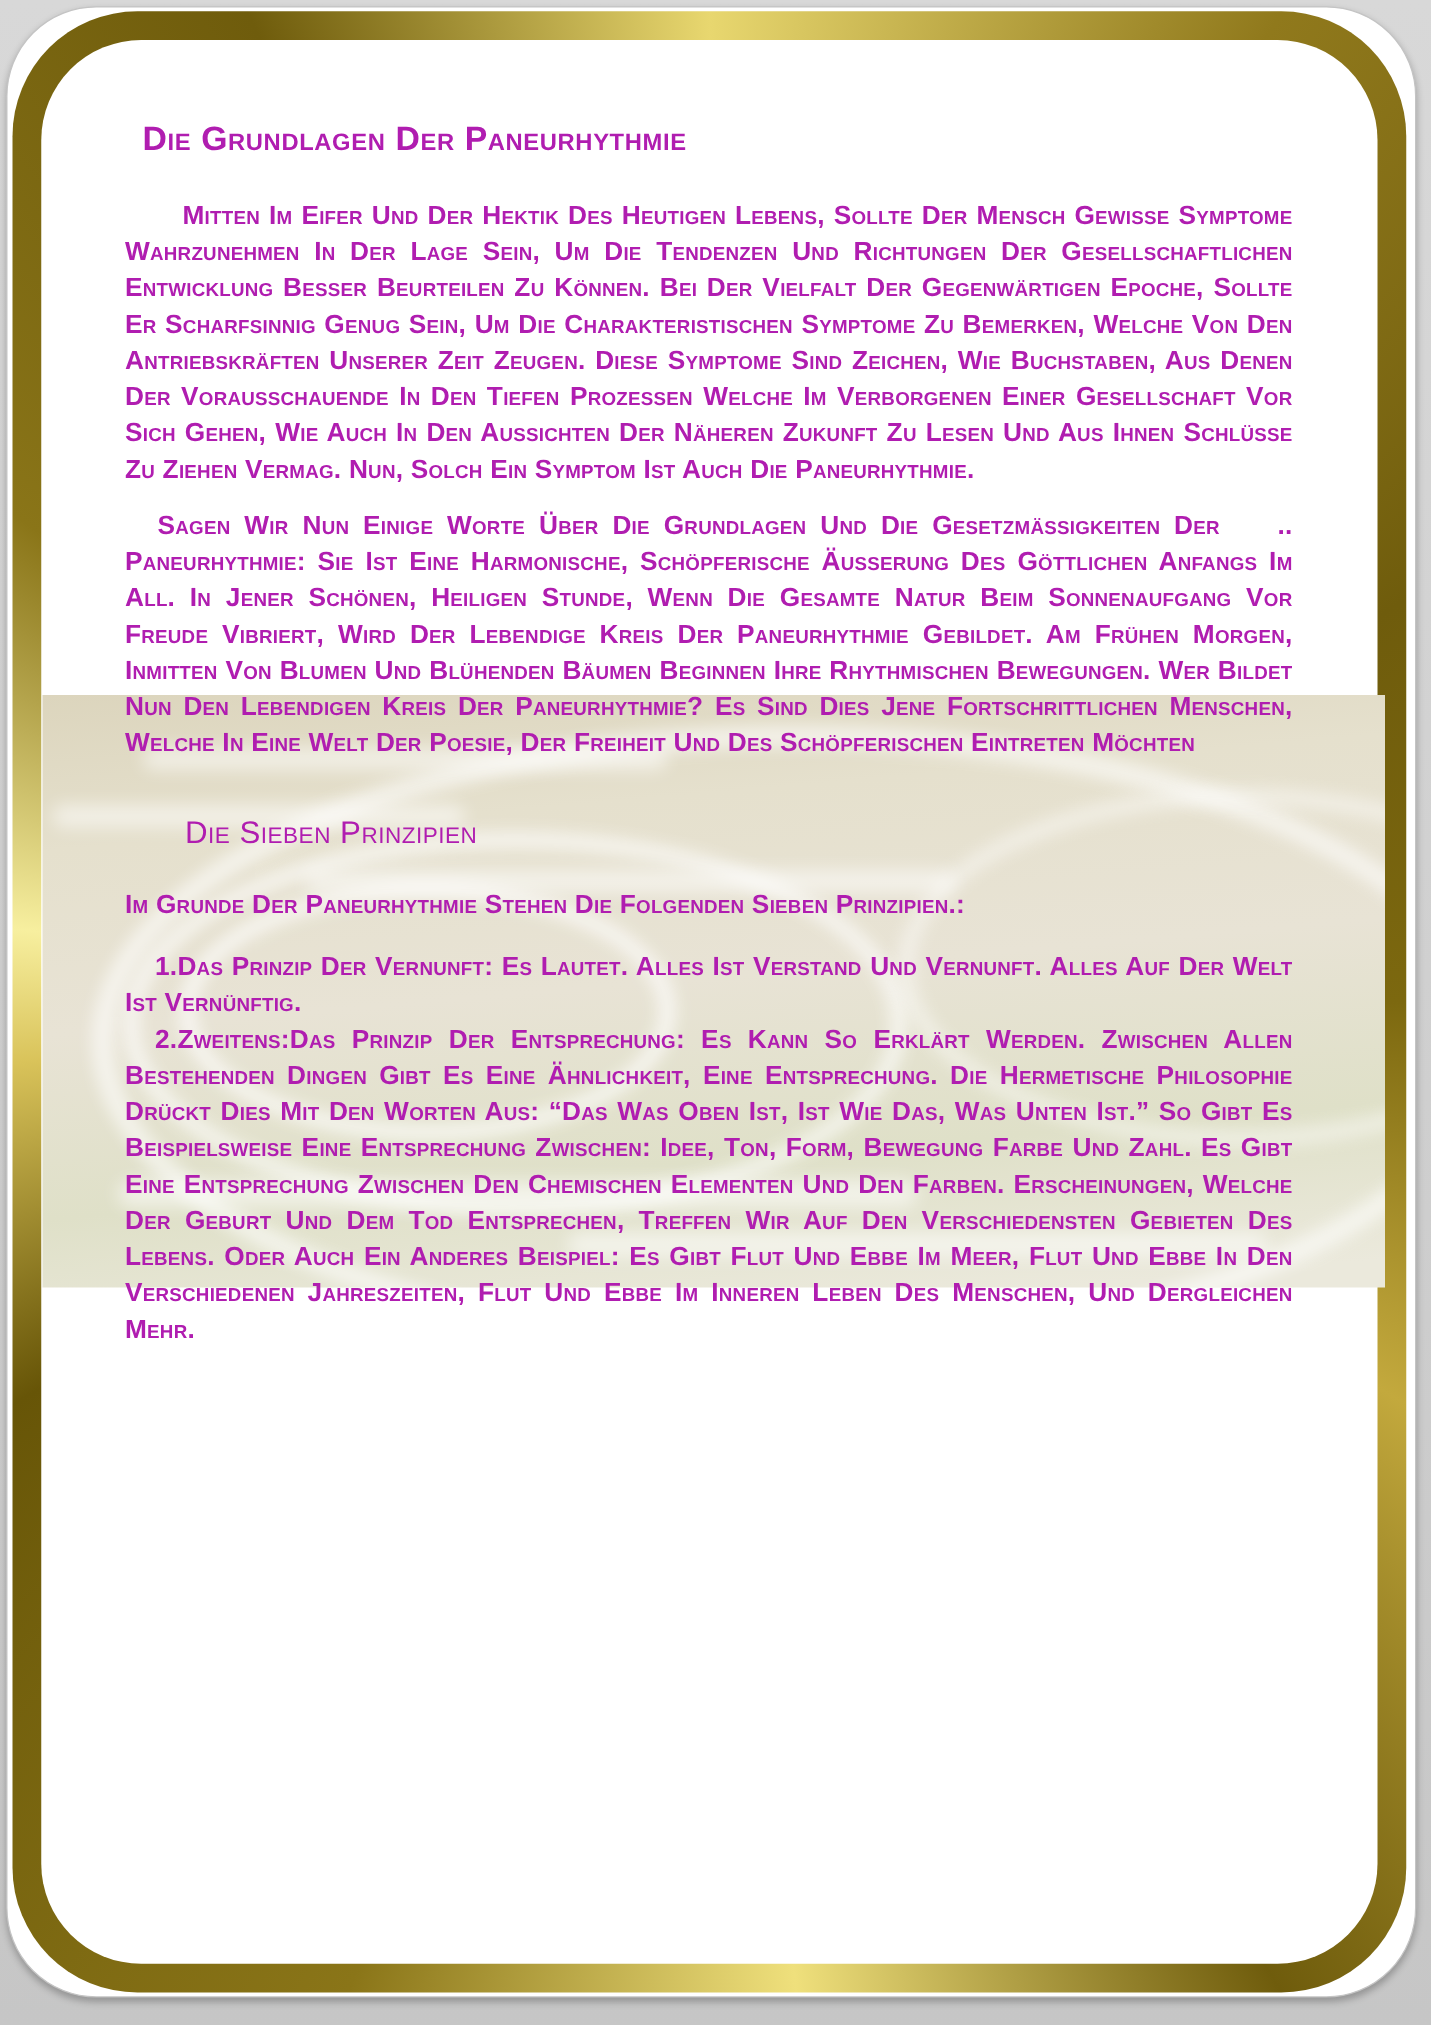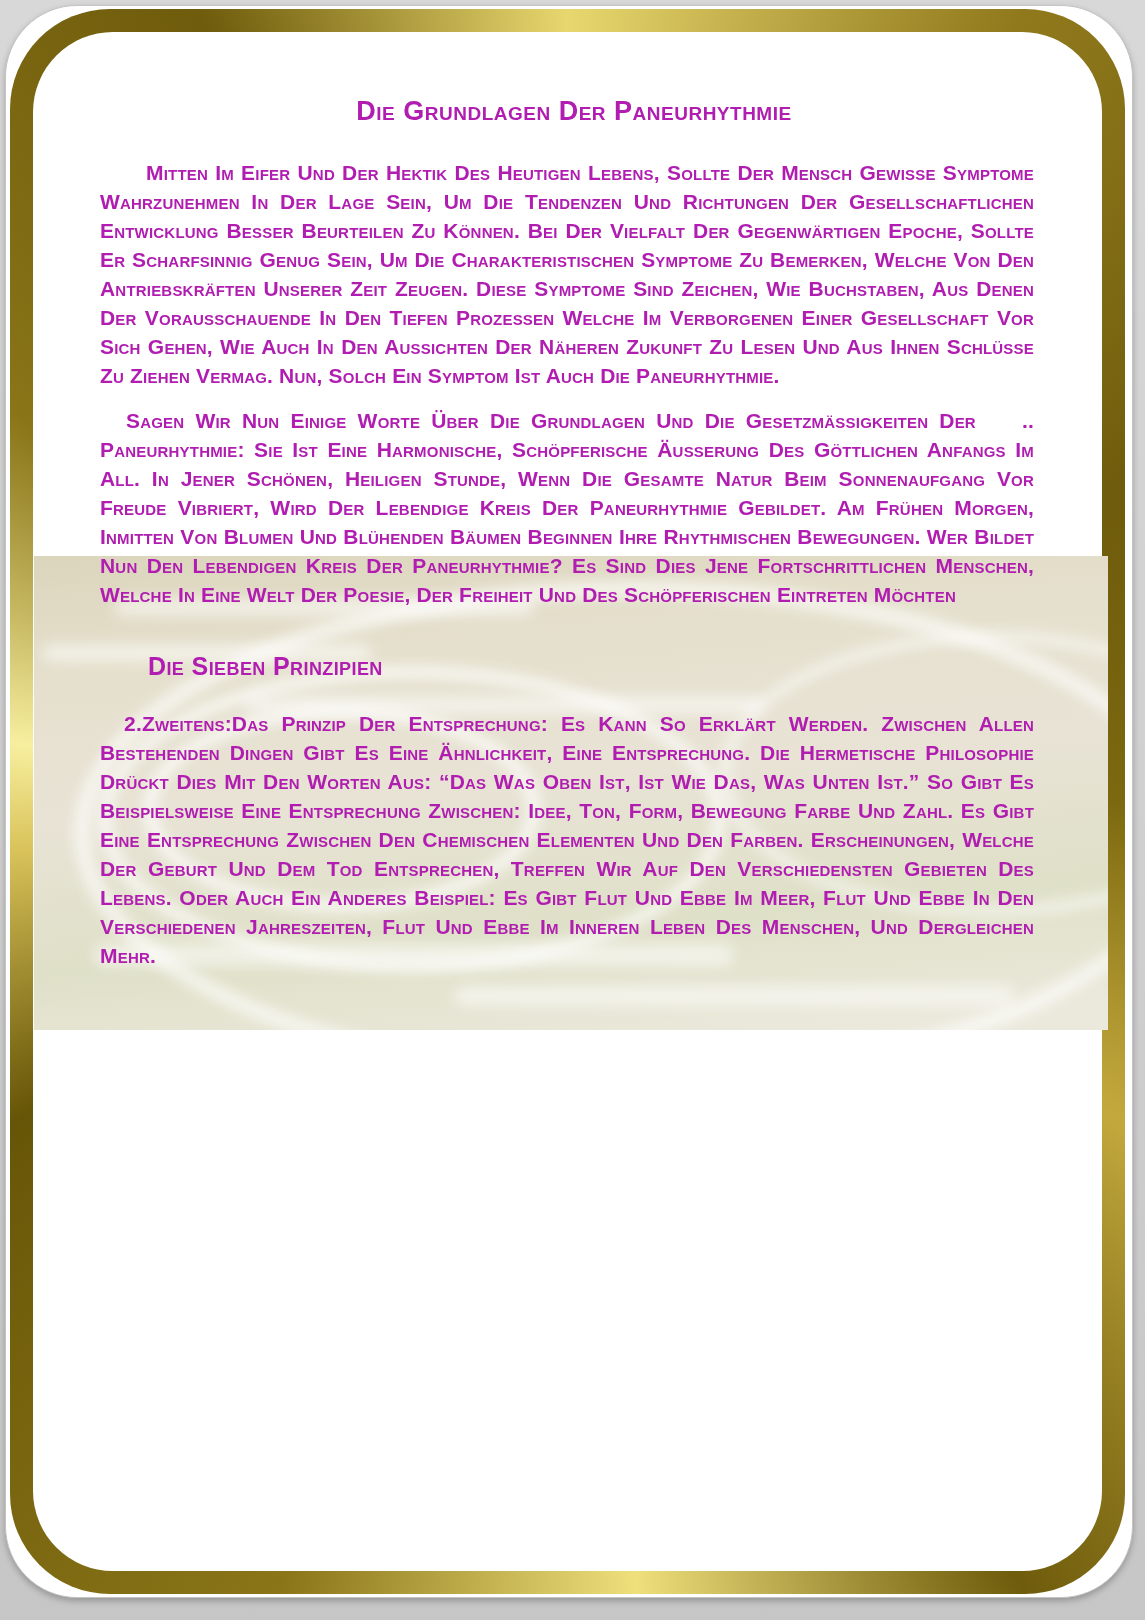--- a/index.html
+++ b/index.html
@@ -44,24 +44,24 @@
 
   
   .text-layer{
     position:absolute;left:100px;top:94px;width:934px;z-index:2;
     color:#b01db0;font-weight:bold;font-size:21px;line-height:29px;
     text-align:justify;font-variant:small-caps;text-transform:capitalize;
     letter-spacing:.2px;
   }
   h1.doc-title{
     font-size:27px;line-height:34px;margin:0 0 30px 14px;font-weight:bold;
-    letter-spacing:.5px;text-align:center;
+    letter-spacing:.5px;text-align:left;
   }
   h2.section-title{
-    font-size:25px;line-height:30px;margin:0 0 28px 48px;font-weight:bold;
+    font-size:25px;line-height:30px;margin:0 0 28px 48px;font-weight:normal;
     letter-spacing:.4px;text-align:left;
   }
   p{margin:0;}
   p.indent-lg{text-indent:46px;}
   p.indent-sm{text-indent:26px;}
   p.indent-li{text-indent:24px;}
   p.gap-after-sm{margin-bottom:16px;}
   p.gap-after-md{margin-bottom:21px;}
   p.gap-after-lg{margin-bottom:42px;}
   .stray{float:right;}
@@ -100,18 +100,20 @@
 
     <p><span class="stray">.</span></p>
 
     <p class="indent-lg"><span class="stray">.</span></p>
 
 
     <p class="indent-sm gap-after-lg">Sagen wir nun einige Worte über die Grundlagen und die Gesetzmässigkeiten der Paneurhythmie: Sie ist eine harmonische, schöpferische Äusserung des Göttlichen Anfangs im All. In jener schönen, heiligen Stunde, wenn die gesamte Natur beim Sonnenaufgang vor Freude vibriert, wird der lebendige Kreis der Paneurhythmie gebildet. Am frühen Morgen, inmitten von Blumen und blühenden Bäumen beginnen ihre rhythmischen Bewegungen. Wer bildet nun den lebendigen Kreis der Paneurhythmie? Es sind dies jene fortschrittlichen Menschen, welche in eine Welt der Poesie, der Freiheit und des Schöpferischen eintreten möchten</p>
 
     <h2 class="section-title">Die sieben Prinzipien</h2>
 
+    <p class="gap-after-md">Im Grunde der Paneurhythmie stehen die folgenden sieben Prinzipien.:</p>
 
+    <p class="indent-li">1.Das Prinzip der Vernunft: Es lautet. Alles ist Verstand und Vernunft. Alles auf der Welt ist vernünftig.</p>
 
     <p class="indent-li"><span>2.Zweitens:Das Prinzip der Entsprechung: Es kann so erklärt werden. Zwischen allen bestehenden Dingen gibt es eine Ähnlichkeit, eine Entsprechung. die hermetische Philosophie drückt dies mit den Worten aus: </span><span class="quote-italic">“Das was oben ist, ist wie das, was unten ist.”</span><span> So gibt es beispielsweise eine Entsprechung zwischen: Idee, Ton, Form, Bewegung Farbe und Zahl. Es gibt eine Entsprechung zwischen den chemischen Elementen und den Farben. Erscheinungen, welche der Geburt und dem Tod entsprechen, treffen wir auf den verschiedensten Gebieten des Lebens. Oder auch ein anderes Beispiel: Es gibt Flut und Ebbe im Meer, Flut und Ebbe in den verschiedenen Jahreszeiten, Flut und Ebbe im inneren Leben des Menschen, und dergleichen mehr.</span></p>
 
   </div>
 </div>
 
 </body></html>

